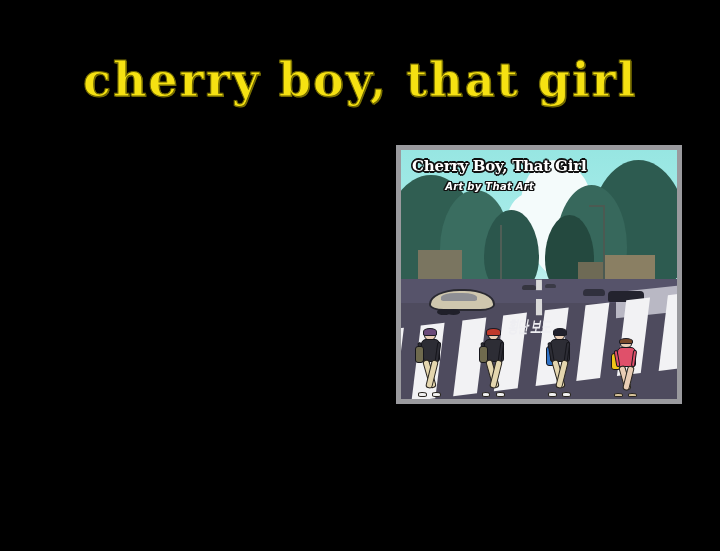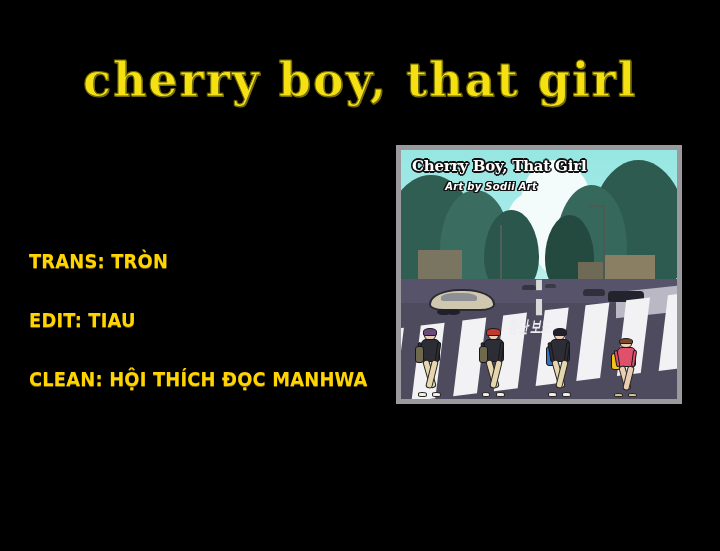--- a/index.html
+++ b/index.html
@@ -383,25 +383,20 @@
       -1.4px 0 0 #111, 1.4px 0 0 #111;
   }
 </style>
 </head>
 <body>
 
 <div class="page">
 
   <div class="main-title">cherry boy, that girl</div>
 
-  <div class="credits">
-    <div class="credit-line">TRANS: TRÒN</div>
-    <div class="credit-line">EDIT: TIAU</div>
-    <div class="credit-line">CLEAN: HỘI THÍCH ĐỌC MANHWA</div>
-  </div>
 
   <div class="cover-frame">
     <div class="cover-art">
 
       <div class="sky"></div>
       <div class="cloud"></div>
 
       <div class="tree t1"></div>
       <div class="tree t2"></div>
       <div class="tree t3"></div>
@@ -494,18 +489,18 @@
           <div class="arm front"></div>
           <div class="leg back"></div>
           <div class="leg front"></div>
           <div class="shoe s1"></div>
           <div class="shoe s2"></div>
         </div>
 
       </div>
 
       <div class="cover-title">Cherry Boy, That Girl</div>
-      <div class="cover-subtitle">Art by Sodii Art</div>
+      <div class="cover-subtitle">Art by That Art</div>
 
     </div>
   </div>
 
 </div>
 
 </body></html>

